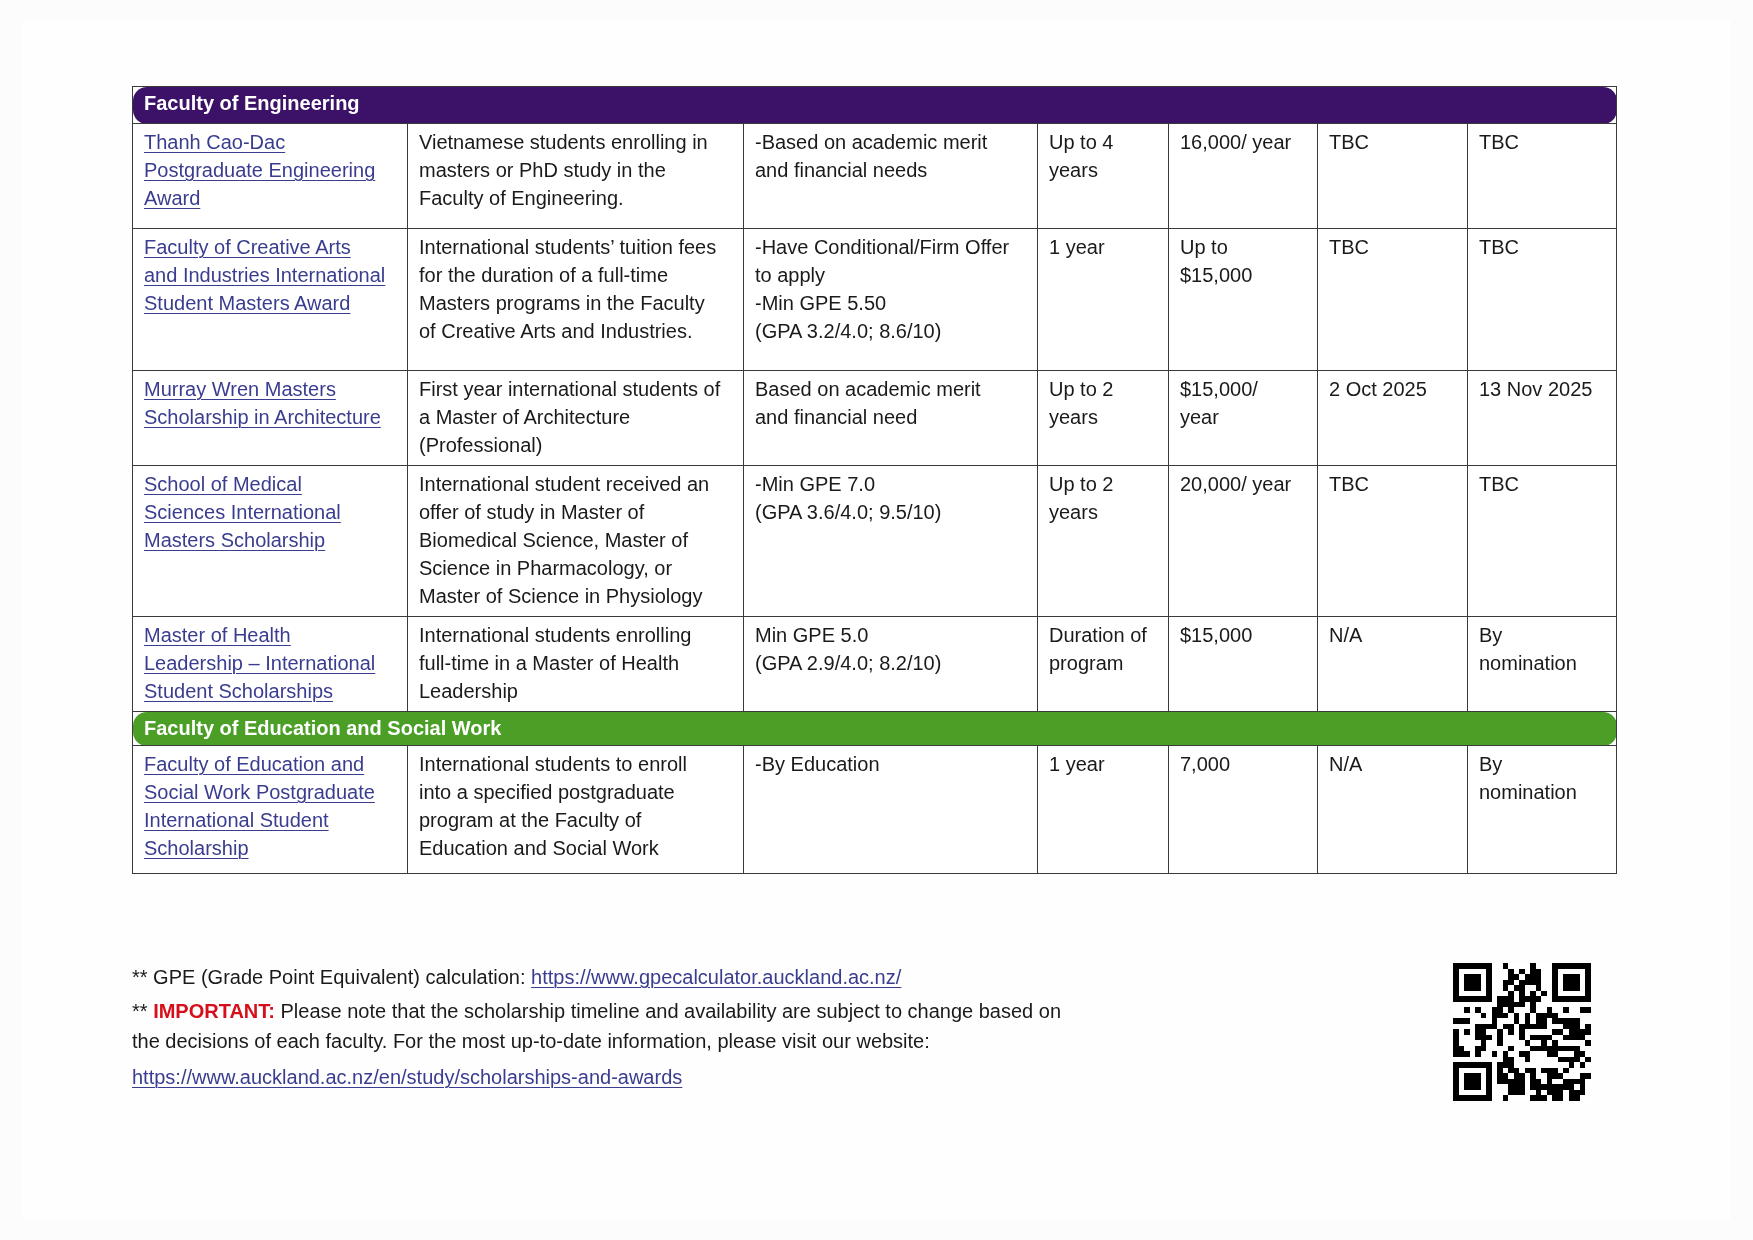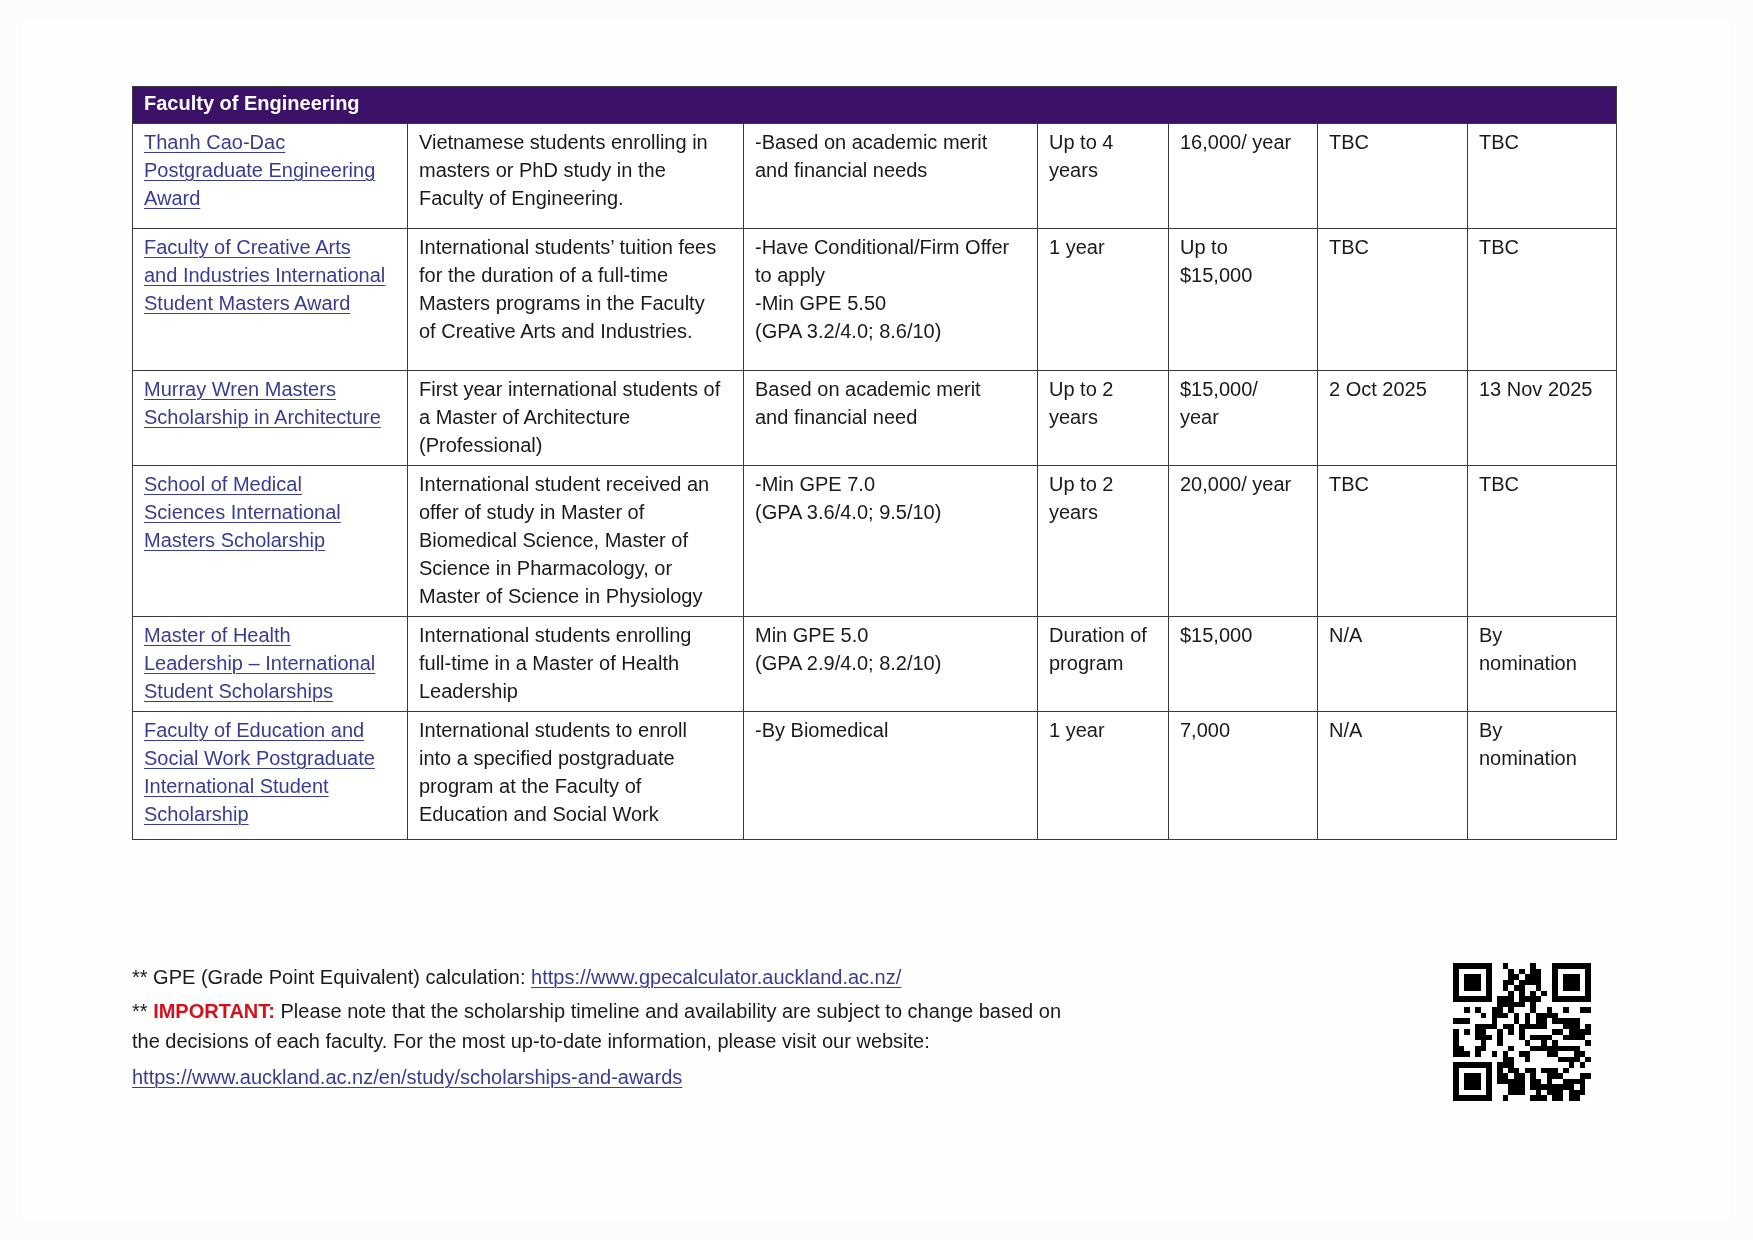--- a/index.html
+++ b/index.html
@@ -29,20 +29,21 @@
     vertical-align: top;
     padding: 4px 19px 6px 11px;
     background: #fff;
   }
   table.sch tr.faculty td {
     color: #fff;
     font-weight: bold;
     font-size: 20px;
     padding: 3px 11px 4px 11px;
     line-height: 26px;
+    border-radius: 14px;
   }
   tr.f-eng td { background: #3b1268 !important; }
   tr.f-cai td { background: #e3180f !important; }
   tr.f-med td { background: #2e8346 !important; }
   tr.f-edu td { background: #4c9f26 !important; }
   a.link {
     color: #3a3d8f;
     text-decoration: underline;
     text-underline-offset: 3px;
     text-decoration-thickness: 1px;
@@ -126,24 +127,27 @@
       <td><a class="link">Master of Health Leadership – International Student Scholarships</a></td>
       <td>International students enrolling full-time in a Master of Health Leadership</td>
       <td style="white-space:pre-line">Min GPE 5.0
 (GPA 2.9/4.0; 8.2/10)</td>
       <td>Duration of program</td>
       <td>$15,000</td>
       <td>N/A</td>
       <td>By nomination</td>
     </tr>
 
+    <tr class="faculty f-edu" style="height:34px">
+      <td colspan="7">Faculty of Education and Social Work</td>
+    </tr>
     <tr style="height:128px">
       <td><a class="link">Faculty of Education and Social Work Postgraduate International Student Scholarship</a></td>
       <td>International students to enroll into a specified postgraduate program at the Faculty of Education and Social Work</td>
-      <td style="white-space:pre-line">-By Biomedical</td>
+      <td style="white-space:pre-line">-By Education</td>
       <td>1 year</td>
       <td>7,000</td>
       <td>N/A</td>
       <td>By nomination</td>
     </tr>
   </tbody>
 </table>
 
 <div class="foot" style="top:962px">
   <span>** GPE (Grade Point Equivalent) calculation: </span><a class="link">https://www.gpecalculator.auckland.ac.nz/</a>

